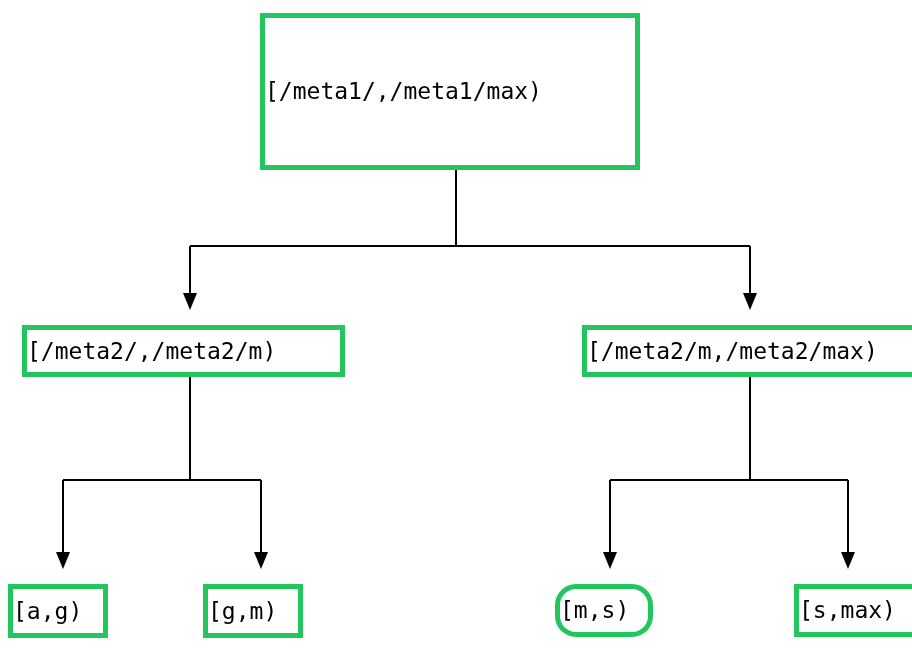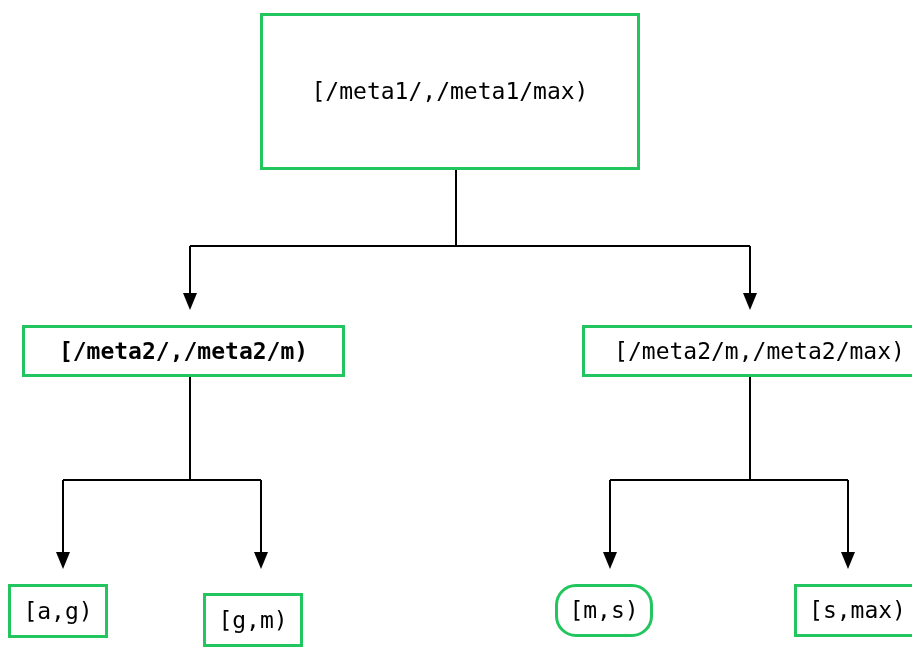--- a/index.html
+++ b/index.html
@@ -27,35 +27,34 @@
     stroke-width: 2;
     fill: none;
   }
   .edges polygon {
     fill: #000000;
     stroke: none;
   }
   .node {
     position: absolute;
     box-sizing: border-box;
-    border: 3px solid #22c55e;
+    border: 5px solid #22c55e;
     background: #ffffff;
     display: flex;
     align-items: center;
-    justify-content: center;
     color: #000000;
     font-size: 23px;
     line-height: 1;
     white-space: nowrap;
   }
   #node-root       { left: 260px; top: 13px;  width: 380px; height: 157px; }
-  #node-meta2-left { left: 22px;  top: 325px; width: 323px; height: 52px; font-weight: bold; }
+  #node-meta2-left { left: 22px;  top: 325px; width: 323px; height: 52px; }
   #node-meta2-right{ left: 582px; top: 325px; width: 355px; height: 52px; }
   #node-leaf-ag    { left: 8px;   top: 584px; width: 100px; height: 54px; }
-  #node-leaf-gm    { left: 203px; top: 584px; width: 100px; height: 54px; margin-top: 9px; }
+  #node-leaf-gm    { left: 203px; top: 584px; width: 100px; height: 54px; }
   #node-leaf-ms    { left: 555px; top: 584px; width: 98px;  height: 53px; border-radius: 21px; }
   #node-leaf-smax  { left: 778px; top: 584px; width: 127px; height: 53px; margin-left: 16px; }
 </style>
 </head>
 <body>
 
 <div class="canvas">
 
   <svg class="edges" viewBox="0 0 912 652" aria-hidden="true">
 

